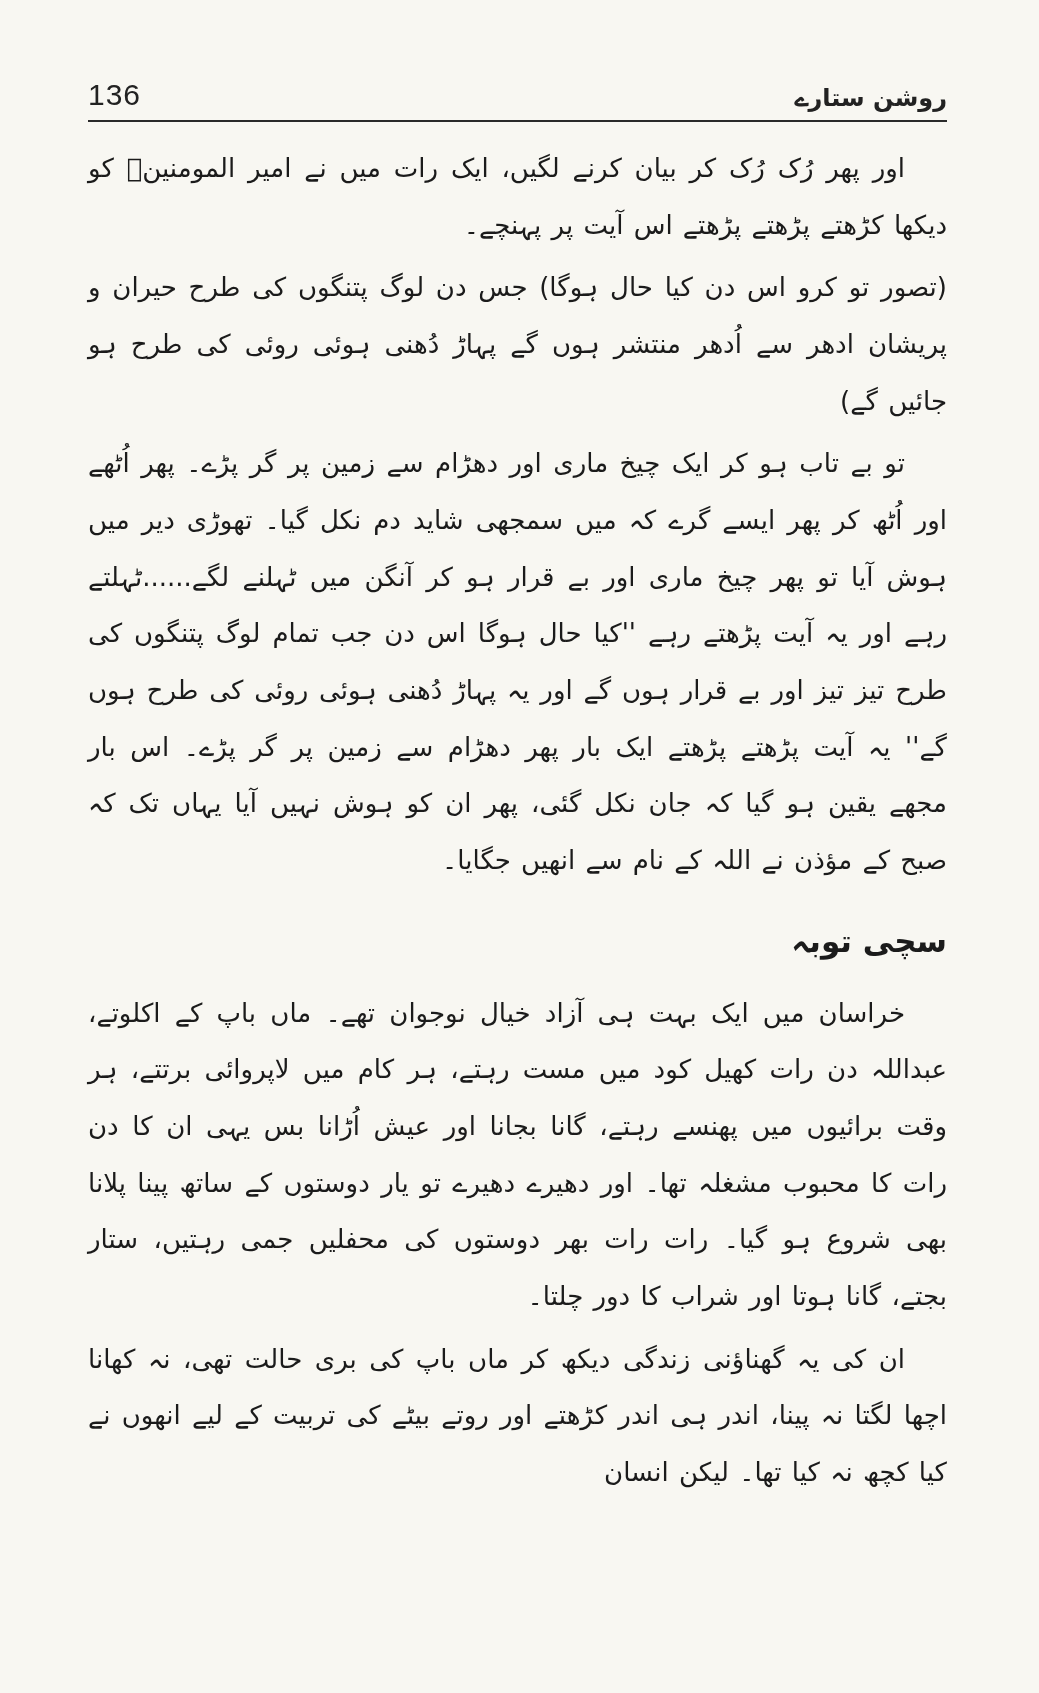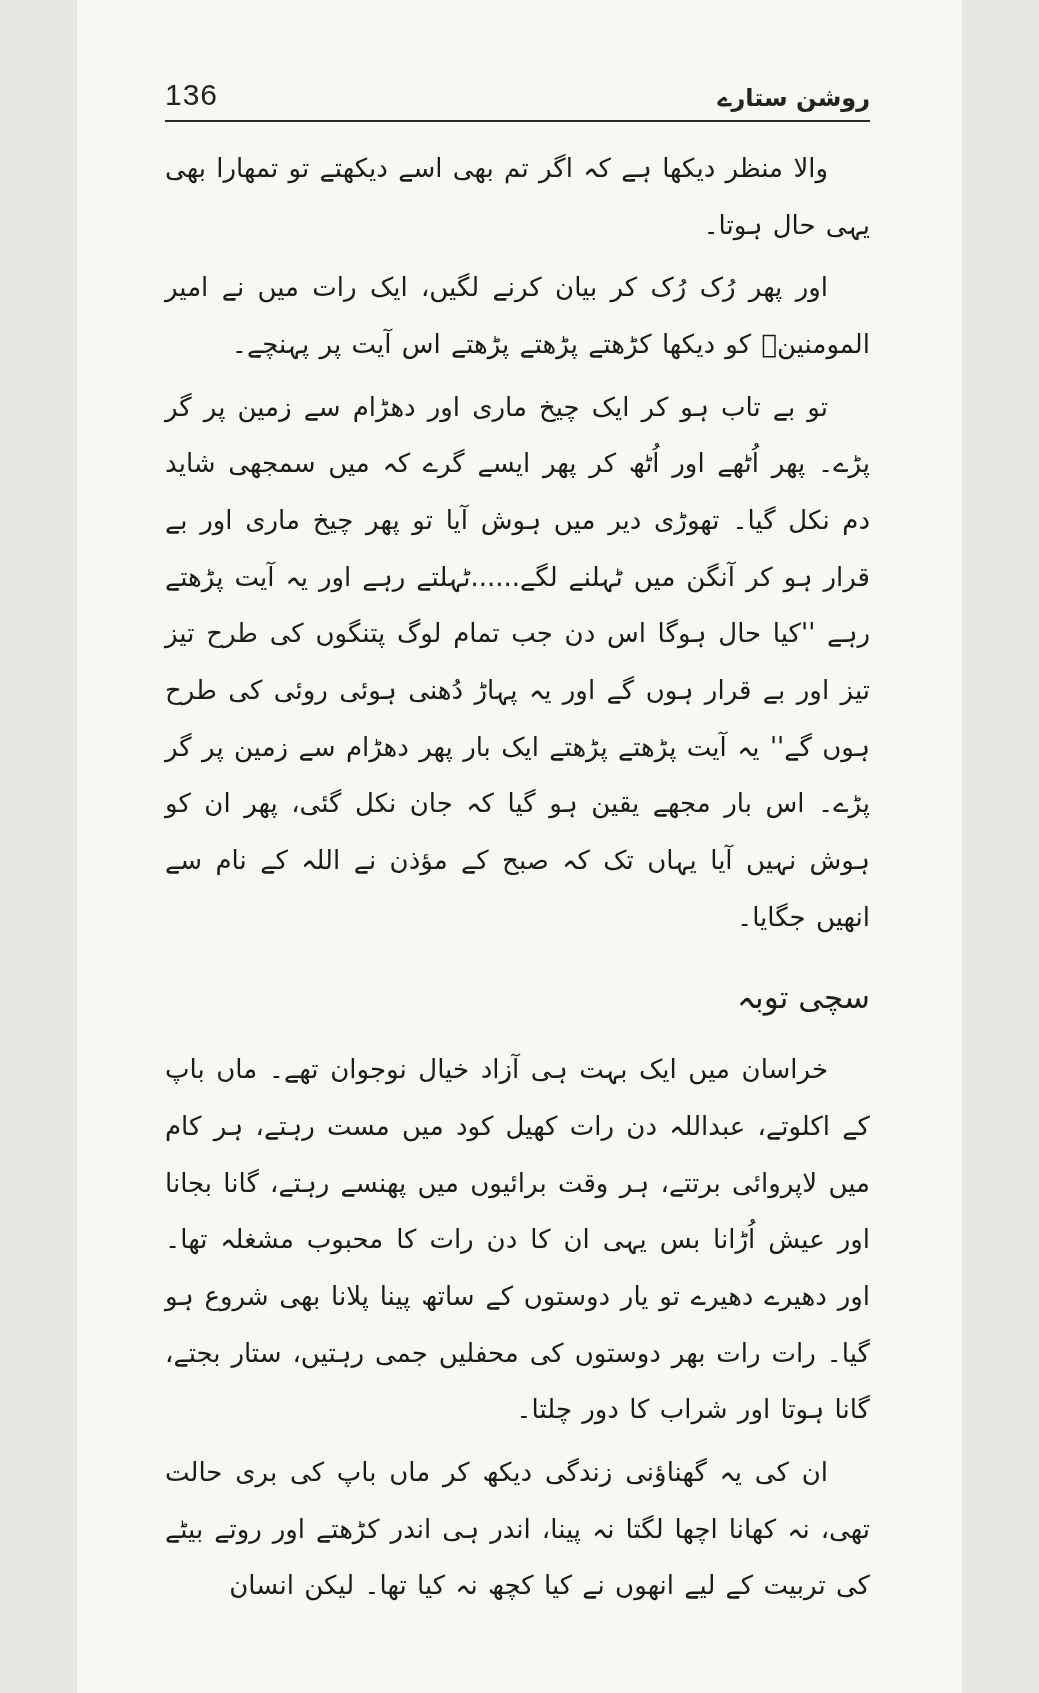--- a/index.html
+++ b/index.html
@@ -2,21 +2,21 @@
 <html lang="ur" dir="rtl"><head>
 <meta charset="utf-8">
 <style>
   html, body {
     margin: 0;
     padding: 0;
     background: #e9e7e2;
   }
   .page {
     position: relative;
-    width: 885px;
+    width: 1039px;
     height: 1693px;
     margin: 0 auto;
     background: #f8f7f2;
     box-sizing: border-box;
     overflow: hidden;
     font-family: "DejaVu Sans", sans-serif;
     color: #1b1b1b;
   }
   .page-inner {
     position: absolute;
@@ -67,43 +67,43 @@
     word-spacing: 4px;
   }
   .verse-ref {
     font-size: 20px;
     font-weight: normal;
     white-space: nowrap;
     padding-right: 10px;
   }
   .section-heading {
     font-size: 31px;
-    font-weight: normal;
+    font-weight: bold;
     margin: 34px 0 26px 0;
     text-align: right;
   }
 </style>
 </head>
 <body>
 
 <div class="page">
   <div class="page-inner">
 
     <div class="header-row">
       <span class="page-number">136</span>
       <span class="book-title">روشن ستارے</span>
     </div>
 
     <div class="body-text">
 
-      <p class="para indent">والا منظر دیکھا ہے کہ اگر تم بھی اسے دیکھتے تو تمھارا بھی یہی حال ہوتا۔</p>
 
       <p class="para indent">اور پھر رُک رُک کر بیان کرنے لگیں، ایک رات میں نے امیر المومنینؓ کو دیکھا کڑھتے پڑھتے پڑھتے اس آیت پر پہنچے۔</p>
 
 
+      <p class="para">(تصور تو کرو اس دن کیا حال ہوگا) جس دن لوگ پتنگوں کی طرح حیران و پریشان ادھر سے اُدھر منتشر ہوں گے پہاڑ دُھنی ہوئی روئی کی طرح ہو جائیں گے)</p>
 
       <p class="para indent">تو بے تاب ہو کر ایک چیخ ماری اور دھڑام سے زمین پر گر پڑے۔ پھر اُٹھے اور اُٹھ کر پھر ایسے گرے کہ میں سمجھی شاید دم نکل گیا۔ تھوڑی دیر میں ہوش آیا تو پھر چیخ ماری اور بے قرار ہو کر آنگن میں ٹہلنے لگے......ٹہلتے رہے اور یہ آیت پڑھتے رہے ''کیا حال ہوگا اس دن جب تمام لوگ پتنگوں کی طرح تیز تیز اور بے قرار ہوں گے اور یہ پہاڑ دُھنی ہوئی روئی کی طرح ہوں گے'' یہ آیت پڑھتے پڑھتے ایک بار پھر دھڑام سے زمین پر گر پڑے۔ اس بار مجھے یقین ہو گیا کہ جان نکل گئی، پھر ان کو ہوش نہیں آیا یہاں تک کہ صبح کے مؤذن نے اللہ کے نام سے انھیں جگایا۔</p>
 
       <h2 class="section-heading">سچی توبہ</h2>
 
       <p class="para indent">خراسان میں ایک بہت ہی آزاد خیال نوجوان تھے۔ ماں باپ کے اکلوتے، عبداللہ دن رات کھیل کود میں مست رہتے، ہر کام میں لاپروائی برتتے، ہر وقت برائیوں میں پھنسے رہتے، گانا بجانا اور عیش اُڑانا بس یہی ان کا دن رات کا محبوب مشغلہ تھا۔ اور دھیرے دھیرے تو یار دوستوں کے ساتھ پینا پلانا بھی شروع ہو گیا۔ رات رات بھر دوستوں کی محفلیں جمی رہتیں، ستار بجتے، گانا ہوتا اور شراب کا دور چلتا۔</p>
 
       <p class="para indent">ان کی یہ گھناؤنی زندگی دیکھ کر ماں باپ کی بری حالت تھی، نہ کھانا اچھا لگتا نہ پینا، اندر ہی اندر کڑھتے اور روتے بیٹے کی تربیت کے لیے انھوں نے کیا کچھ نہ کیا تھا۔ لیکن انسان</p>
 
     </div>

